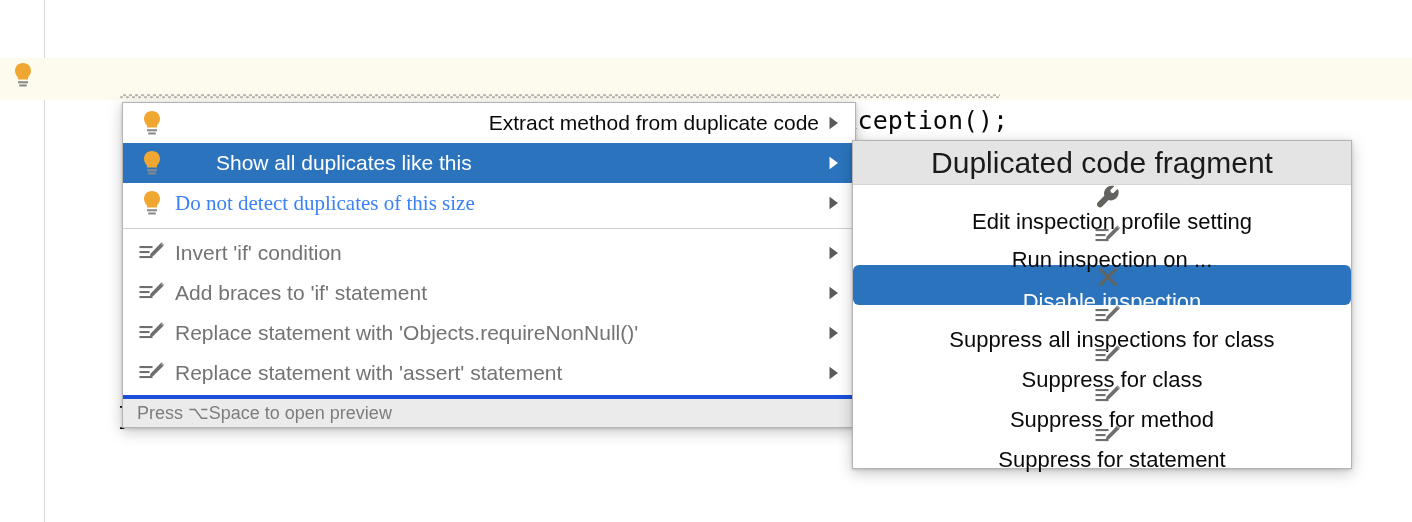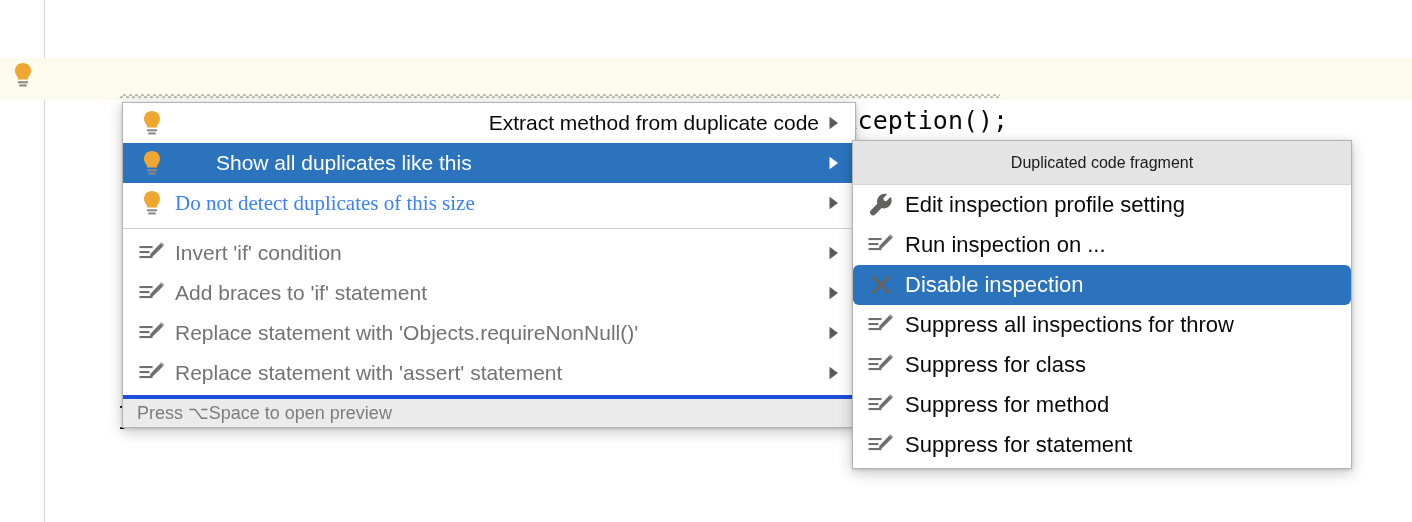--- a/index.html
+++ b/index.html
@@ -164,31 +164,32 @@
   #submenu-header {
     height: 44px;
     background: #e4e4e4;
     border-bottom: 1px solid #d5d5d5;
     display: flex;
     align-items: center;
     justify-content: center;
     box-sizing: border-box;
   }
   #submenu-header .htext {
-    font-size: 16px;
+    font-size: 30px;
     color: #1a1a1a;
     white-space: nowrap;
   }
   .smi {
     height: 40px;
     display: flex;
     align-items: center;
     padding-left: 12px;
     box-sizing: border-box;
     cursor: default;
+    flex-direction: column;
   }
   .smi.selected { background: #2b74bd; border-radius: 6px; }
   .smi .icon-slot {
     width: 32px;
     min-width: 32px;
     height: 28px;
     display: flex;
     align-items: center;
     justify-content: center;
   }
@@ -394,21 +395,21 @@
   <div class="smi">
     <span class="icon-slot">
         <svg width="26" height="22" viewBox="0 0 26 22">
           <rect x="0.5" y="4" width="13" height="2.1" fill="#6e6e6e"></rect>
           <rect x="0.5" y="9" width="10" height="2.1" fill="#6e6e6e"></rect>
           <rect x="0.5" y="14" width="13" height="2.1" fill="#6e6e6e"></rect>
           <path d="M21.6 1.2 L24.3 3.9 L14.2 14.1 L10.4 15.4 L11.7 11.6 Z" fill="#6e6e6e"></path>
           <path d="M22.6 0.2 L25.3 2.9 L23.9 4.3 L21.2 1.6 Z" fill="#9a9a9a"></path>
         </svg>
       </span>
-    <span class="label">Suppress all inspections for throw</span>
+    <span class="label">Suppress all inspections for class</span>
   </div>
   <div class="smi">
     <span class="icon-slot">
         <svg width="26" height="22" viewBox="0 0 26 22">
           <rect x="0.5" y="4" width="13" height="2.1" fill="#6e6e6e"></rect>
           <rect x="0.5" y="9" width="10" height="2.1" fill="#6e6e6e"></rect>
           <rect x="0.5" y="14" width="13" height="2.1" fill="#6e6e6e"></rect>
           <path d="M21.6 1.2 L24.3 3.9 L14.2 14.1 L10.4 15.4 L11.7 11.6 Z" fill="#6e6e6e"></path>
           <path d="M22.6 0.2 L25.3 2.9 L23.9 4.3 L21.2 1.6 Z" fill="#9a9a9a"></path>
         </svg>

